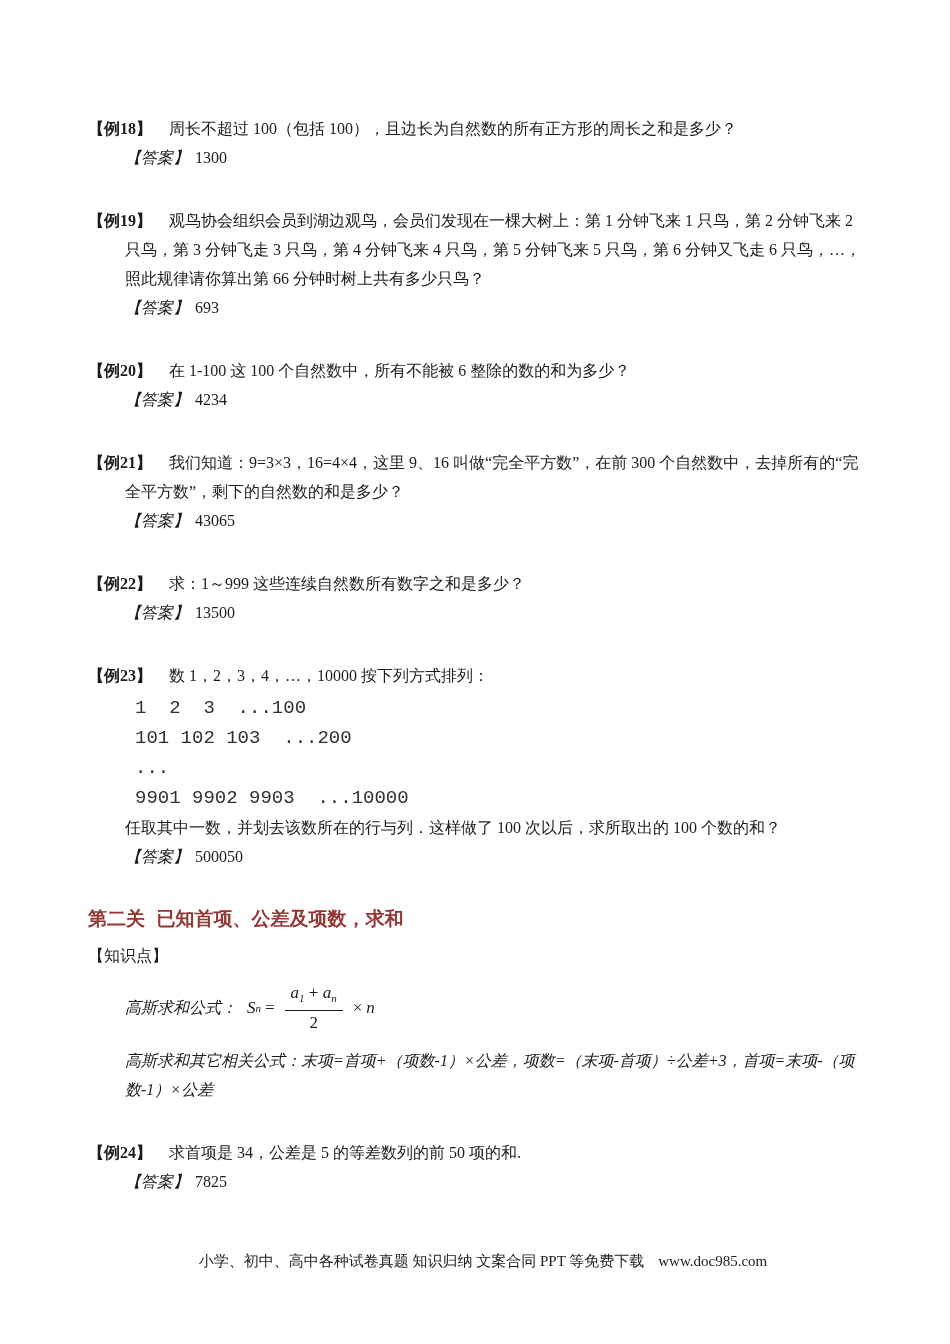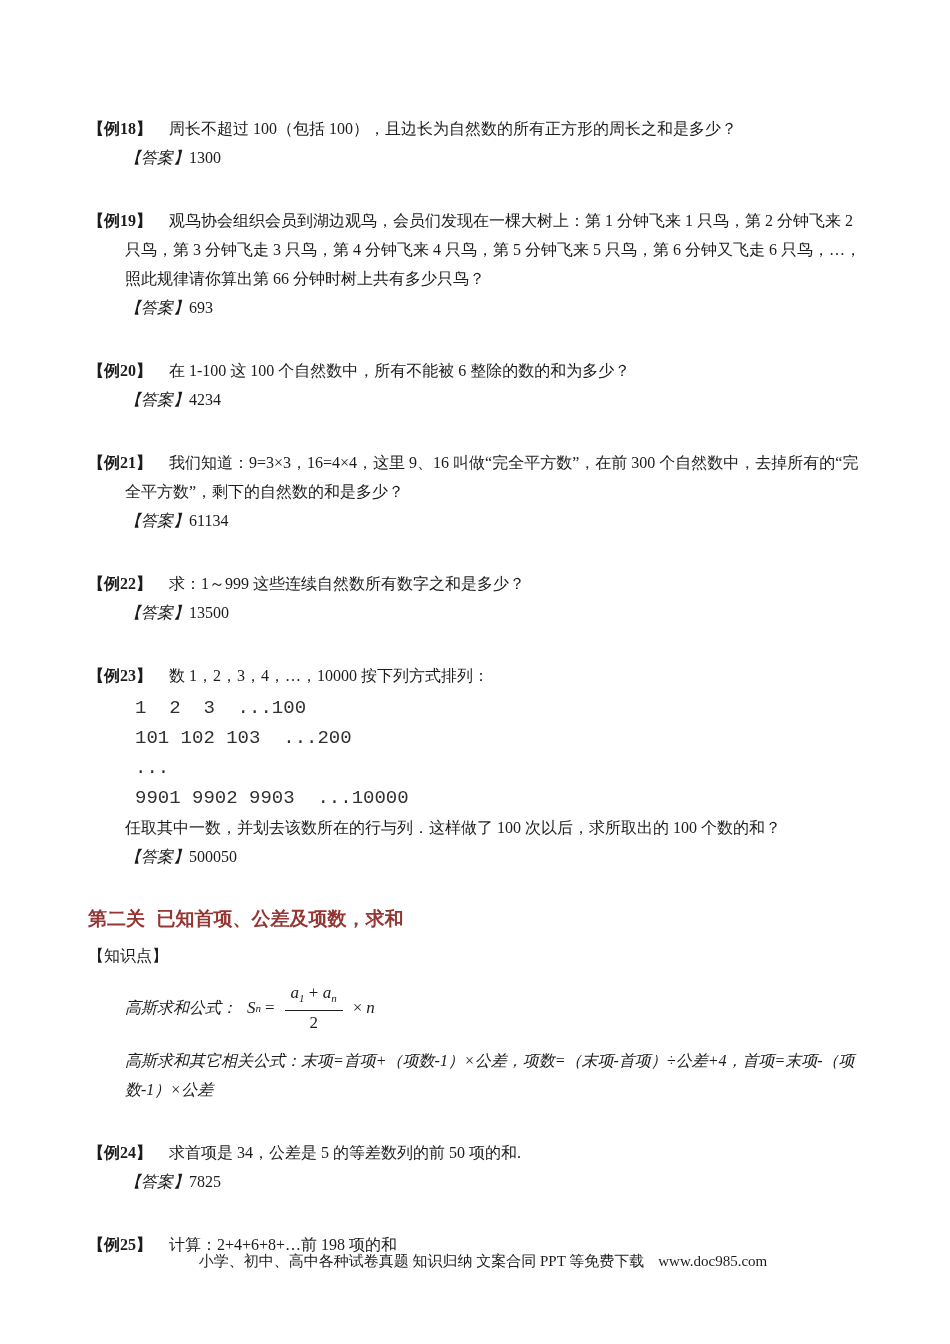--- a/index.html
+++ b/index.html
@@ -9,21 +9,21 @@
     font-family:"Liberation Serif","DejaVu Serif",serif;
     color:#1c1c1c; font-size:16px;
   }
   .page { position:relative; width:950px; height:1344px; overflow:hidden; background:#fff; }
   .content { position:absolute; left:88px; top:114px; width:774px; }
 
   .block { margin-bottom:34px; }
   .q { line-height:29px; padding-left:37px; text-indent:-37px; }
   .ex-label { font-weight:bold; margin-right:17px; }
   .a { line-height:29px; padding-left:37px; }
-  .ans-label { font-style:italic; }
+  .ans-label { font-style:italic; margin-right:6px; }
   .ans-value { font-style:normal; }
 
   .matrix { margin:3px 0 0 47px; color:#303030;
     font-family:"Liberation Mono","DejaVu Sans Mono",monospace;
     font-size:19px; }
   .matrix-row { line-height:30px; white-space:pre; }
   .note { line-height:29px; padding-left:37px; }
 
   .section-heading {
     font-family:Liberation Mono, monospace;
@@ -66,21 +66,21 @@
       <p class="a"><span class="ans-label">【答案】</span><span class="ans-value">693</span></p>
     </section>
 
     <section class="block">
       <p class="q"><span class="ex-label">【例20】</span><span>在 1-100 这 100 个自然数中，所有不能被 6 整除的数的和为多少？</span></p>
       <p class="a"><span class="ans-label">【答案】</span><span class="ans-value">4234</span></p>
     </section>
 
     <section class="block">
       <p class="q"><span class="ex-label">【例21】</span><span>我们知道：9=3×3，16=4×4，这里 9、16 叫做“完全平方数”，在前 300 个自然数中，去掉所有的“完全平方数”，剩下的自然数的和是多少？</span></p>
-      <p class="a"><span class="ans-label">【答案】</span><span class="ans-value">61134</span></p>
+      <p class="a"><span class="ans-label">【答案】</span><span class="ans-value">43065</span></p>
     </section>
 
     <section class="block">
       <p class="q"><span class="ex-label">【例22】</span><span>求：1～999 这些连续自然数所有数字之和是多少？</span></p>
       <p class="a"><span class="ans-label">【答案】</span><span class="ans-value">13500</span></p>
     </section>
 
     <section class="block">
       <p class="q"><span class="ex-label">【例23】</span><span>数 1，2，3，4，…，10000 按下列方式排列：</span></p>
       <div class="matrix">
@@ -104,29 +104,26 @@
         <span class="f-op">=</span>
         <span class="frac">
           <span class="num"><span class="var">a</span><sub>1</sub> <span>+</span> <span class="var">a</span><sub>n</sub></span>
           <span class="den">2</span>
         </span>
         <span class="f-op">×</span>
         <span class="var">n</span>
       </span>
     </div>
 
-    <p class="related">高斯求和其它相关公式：末项=首项+（项数-1）×公差，项数=（末项-首项）÷公差+4，首项=末项-（项数-1）×公差</p>
+    <p class="related">高斯求和其它相关公式：末项=首项+（项数-1）×公差，项数=（末项-首项）÷公差+3，首项=末项-（项数-1）×公差</p>
 
     <section class="block" style="margin-top:34px;">
       <p class="q"><span class="ex-label">【例24】</span><span>求首项是 34，公差是 5 的等差数列的前 50 项的和.</span></p>
       <p class="a"><span class="ans-label">【答案】</span><span class="ans-value">7825</span></p>
     </section>
 
-    <section class="block">
-      <p class="q"><span class="ex-label">【例25】</span><span>计算：2+4+6+8+…前 198 项的和</span></p>
-    </section>
 
   </div>
 
   <div class="footer">
     <span>小学、初中、高中各种试卷真题 知识归纳 文案合同 PPT 等免费下载</span><a href="#">www.doc985.com</a>
   </div>
 </div>
 
 </body></html>

